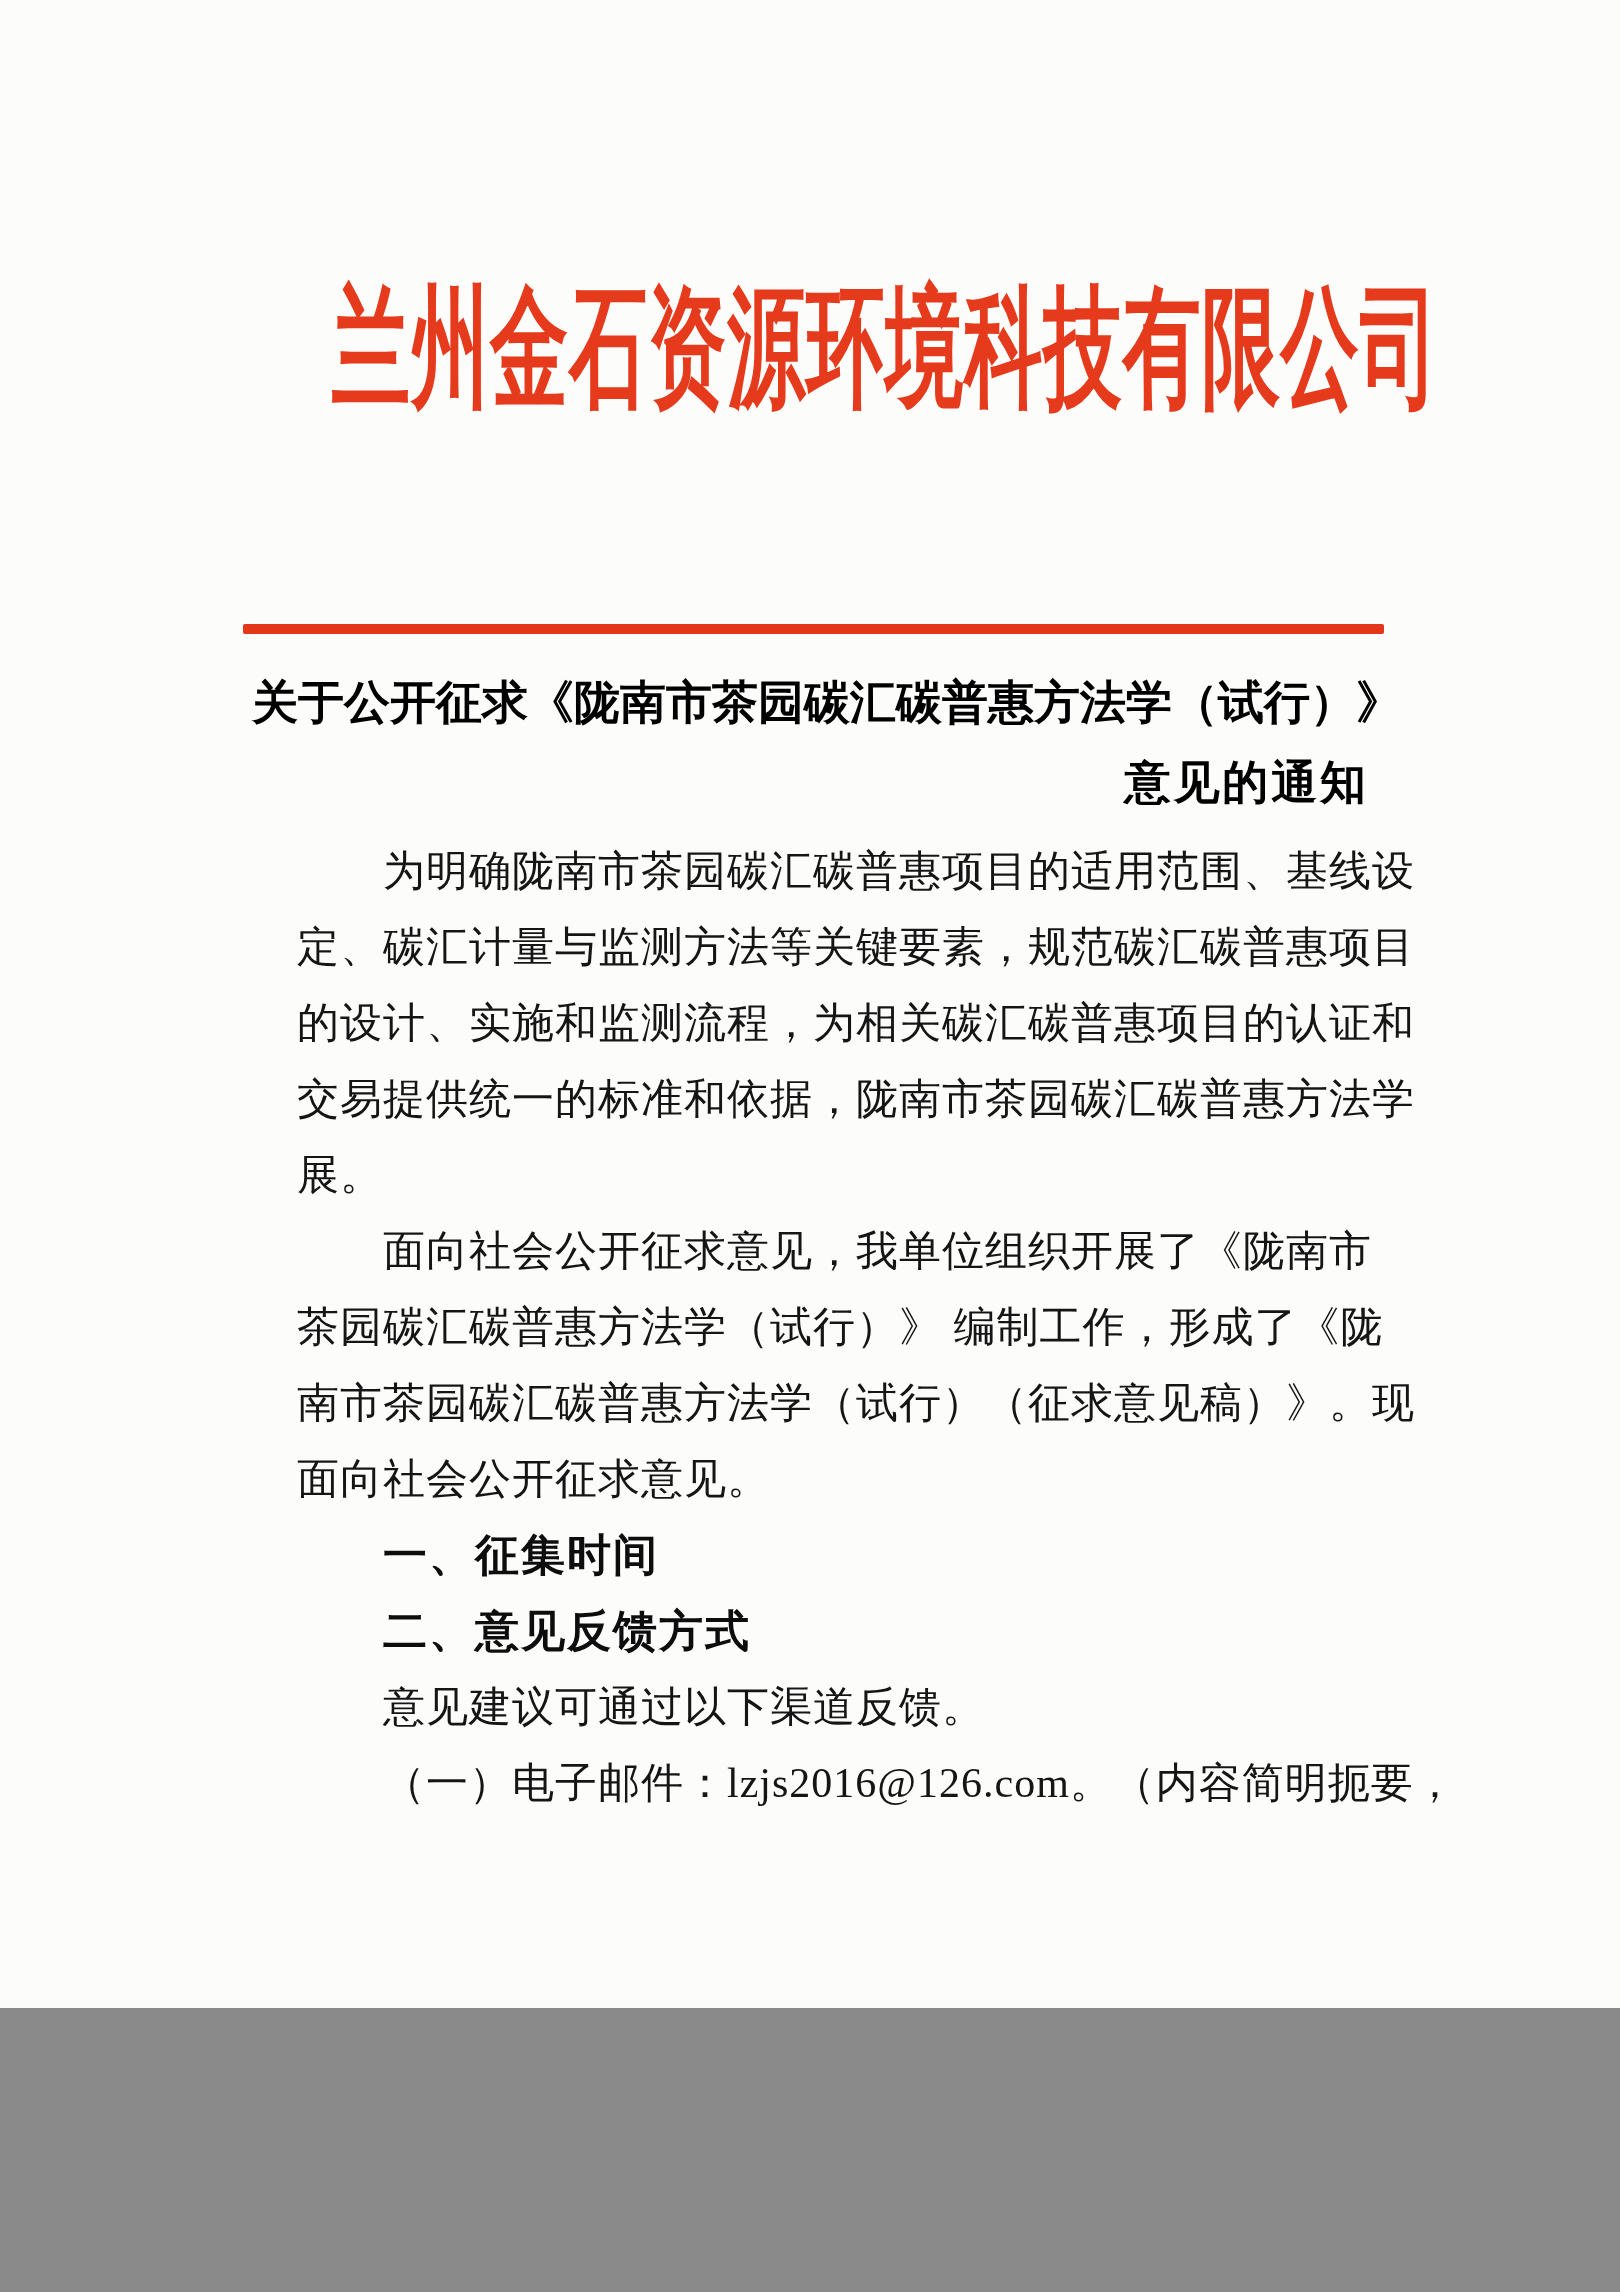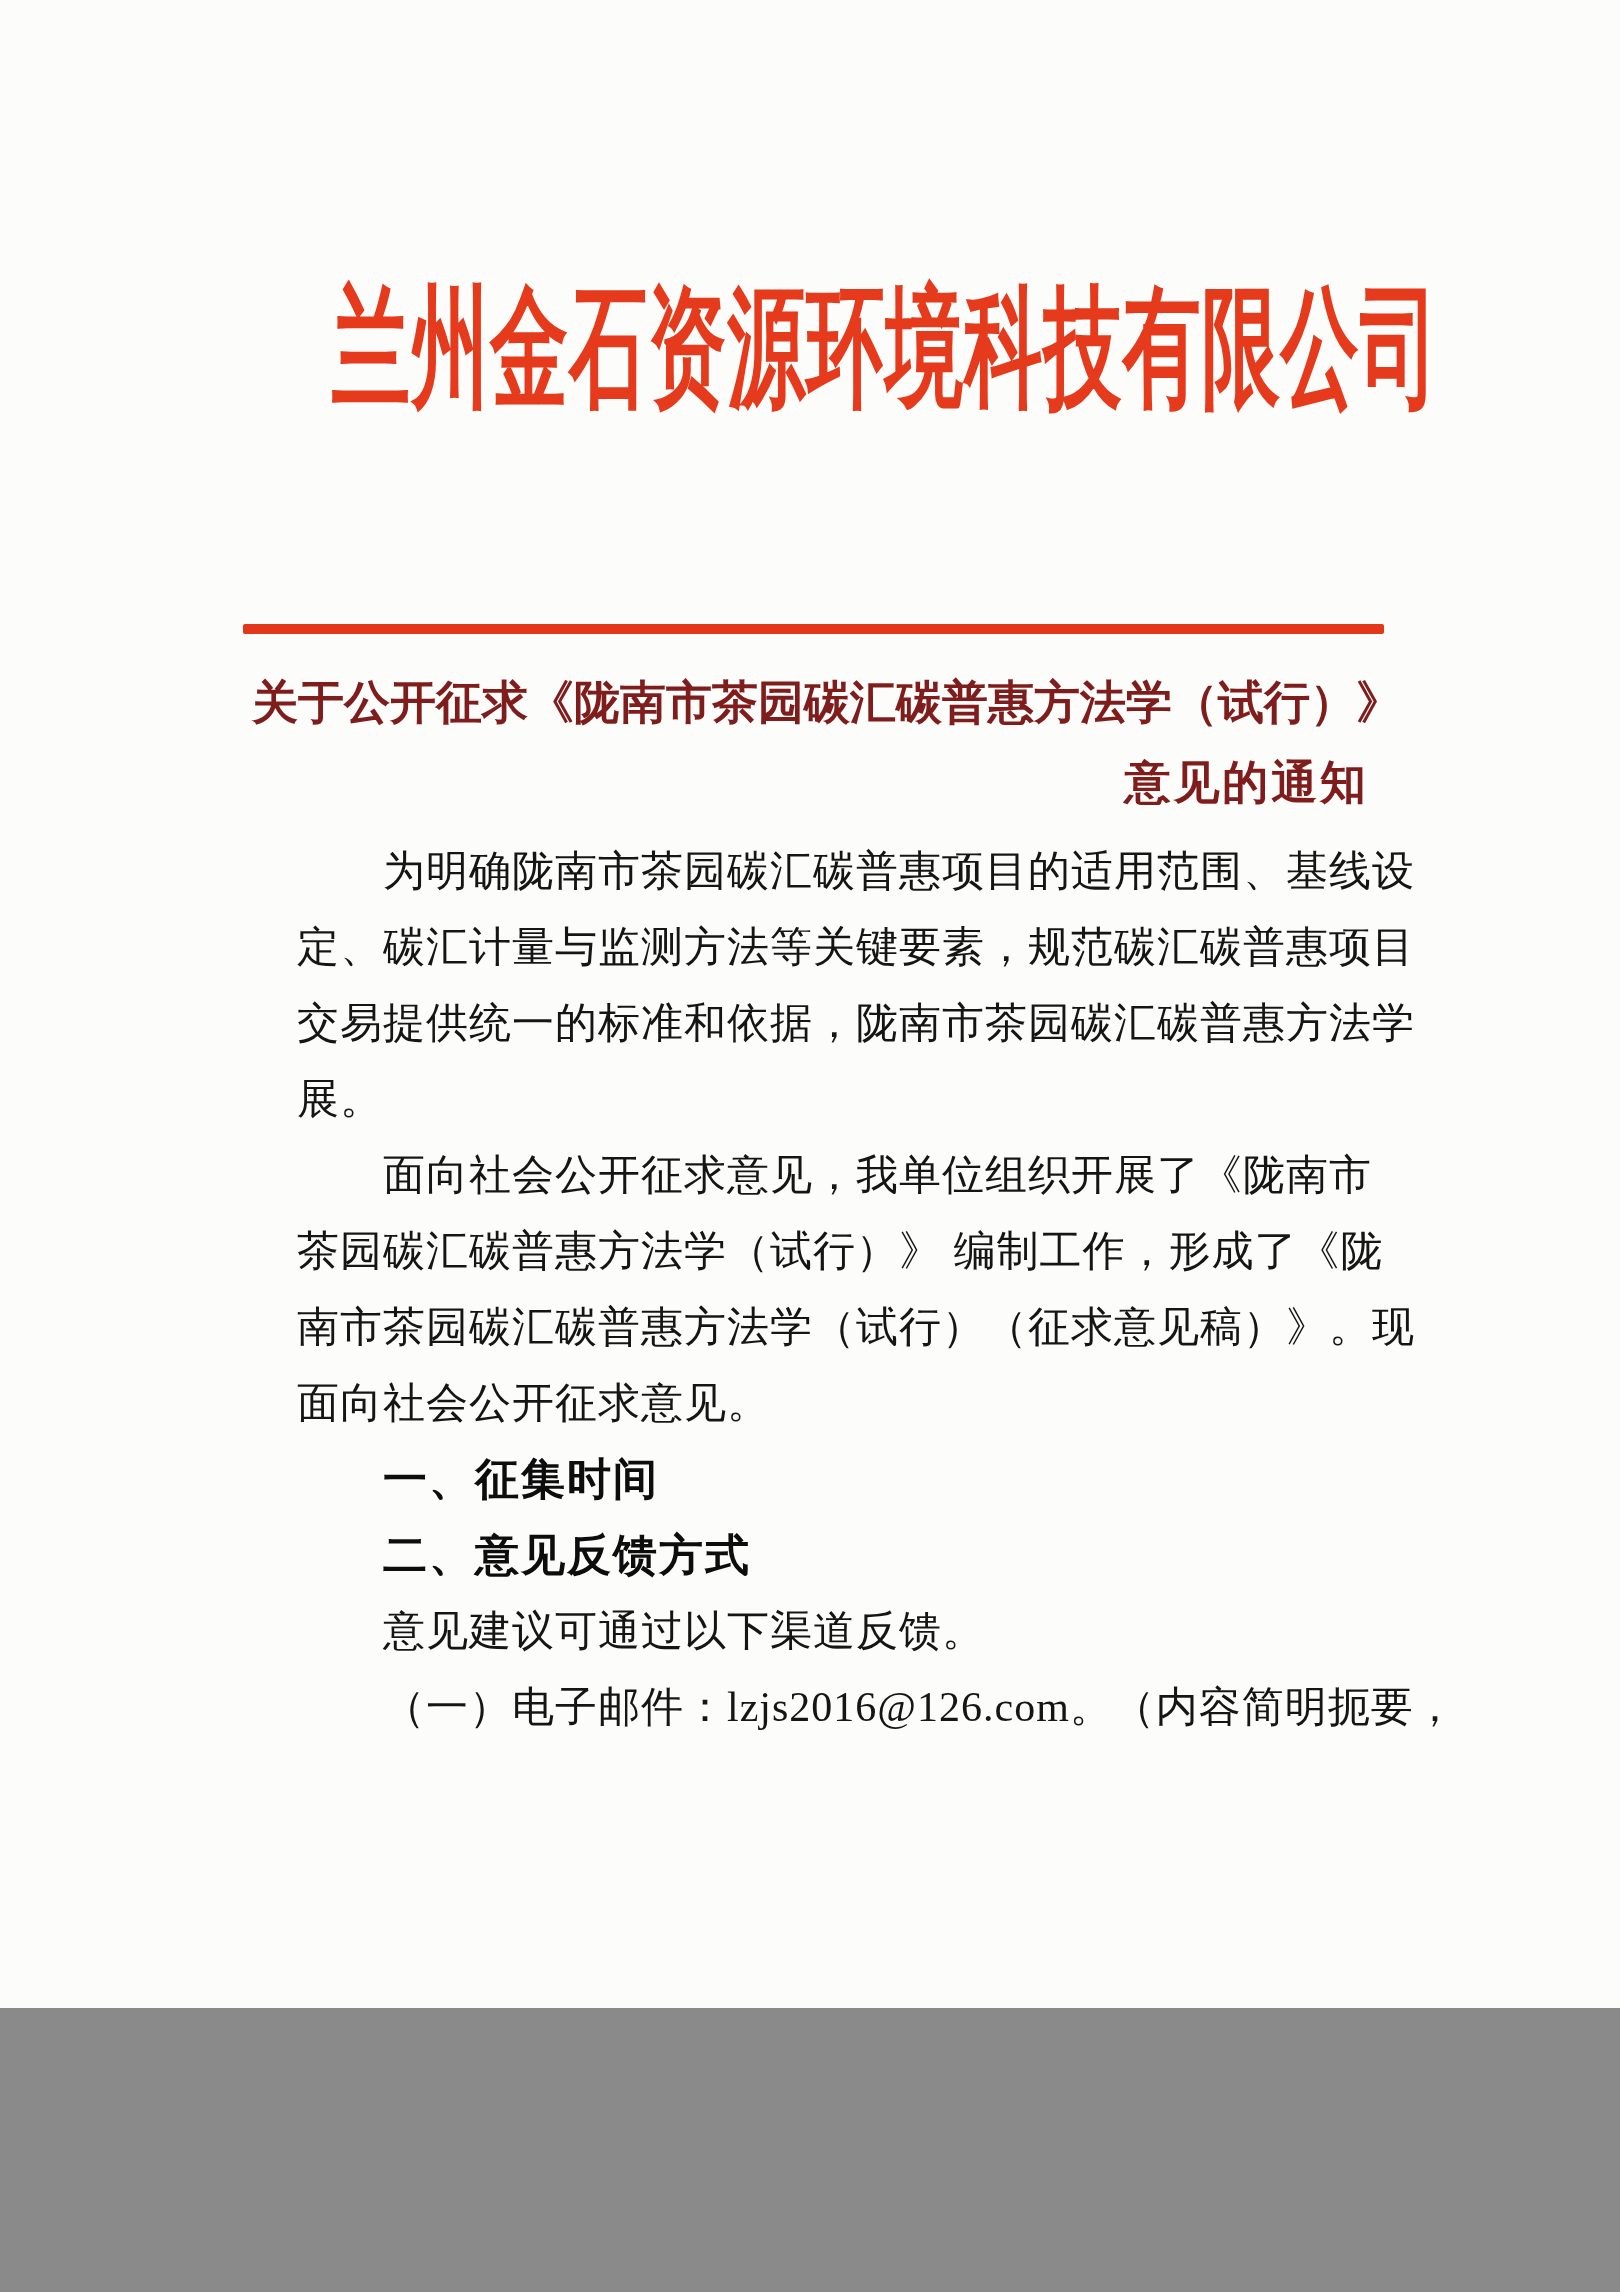--- a/index.html
+++ b/index.html
@@ -44,21 +44,21 @@
     background: #e23718;
     border-radius: 2px;
   }
   
   .doc-title {
     position: absolute;
     top: 663px;
     left: 252px;
     width: 1117px;
     text-align: center;
-    color: #7f1d1d;
+    color: #000000;
     font-family: "Liberation Serif", serif;
     font-weight: bold;
   }
   .doc-title .t-line1 {
     font-size: 46px;
     line-height: 80px;
     white-space: nowrap;
     letter-spacing: 0px;
   }
   .doc-title .t-line2 {
@@ -105,20 +105,21 @@
   <div class="divider"></div>
 
   <div class="doc-title">
     <div class="t-line1">关于公开征求《陇南市茶园碳汇碳普惠方法学（试行）》</div>
     <div class="t-line2">意见的通知</div>
   </div>
 
   <div class="body-block">
     <div class="bline indent">为明确陇南市茶园碳汇碳普惠项目的适用范围、基线设</div>
     <div class="bline">定、碳汇计量与监测方法等关键要素，规范碳汇碳普惠项目</div>
+    <div class="bline">的设计、实施和监测流程，为相关碳汇碳普惠项目的认证和</div>
     <div class="bline">交易提供统一的标准和依据，陇南市茶园碳汇碳普惠方法学</div>
     <div class="bline">展。</div>
     <div class="bline indent">面向社会公开征求意见，我单位组织开展了《陇南市</div>
     <div class="bline">茶园碳汇碳普惠方法学（试行）》 编制工作，形成了《陇</div>
     <div class="bline">南市茶园碳汇碳普惠方法学（试行）（征求意见稿）》。现</div>
     <div class="bline">面向社会公开征求意见。</div>
     <div class="bline indent bheading">一、征集时间</div>
     <div class="bline indent bheading">二、意见反馈方式</div>
     <div class="bline indent">意见建议可通过以下渠道反馈。</div>
     <div class="bline indent">（一）电子邮件：lzjs2016@126.com。（内容简明扼要，</div>

